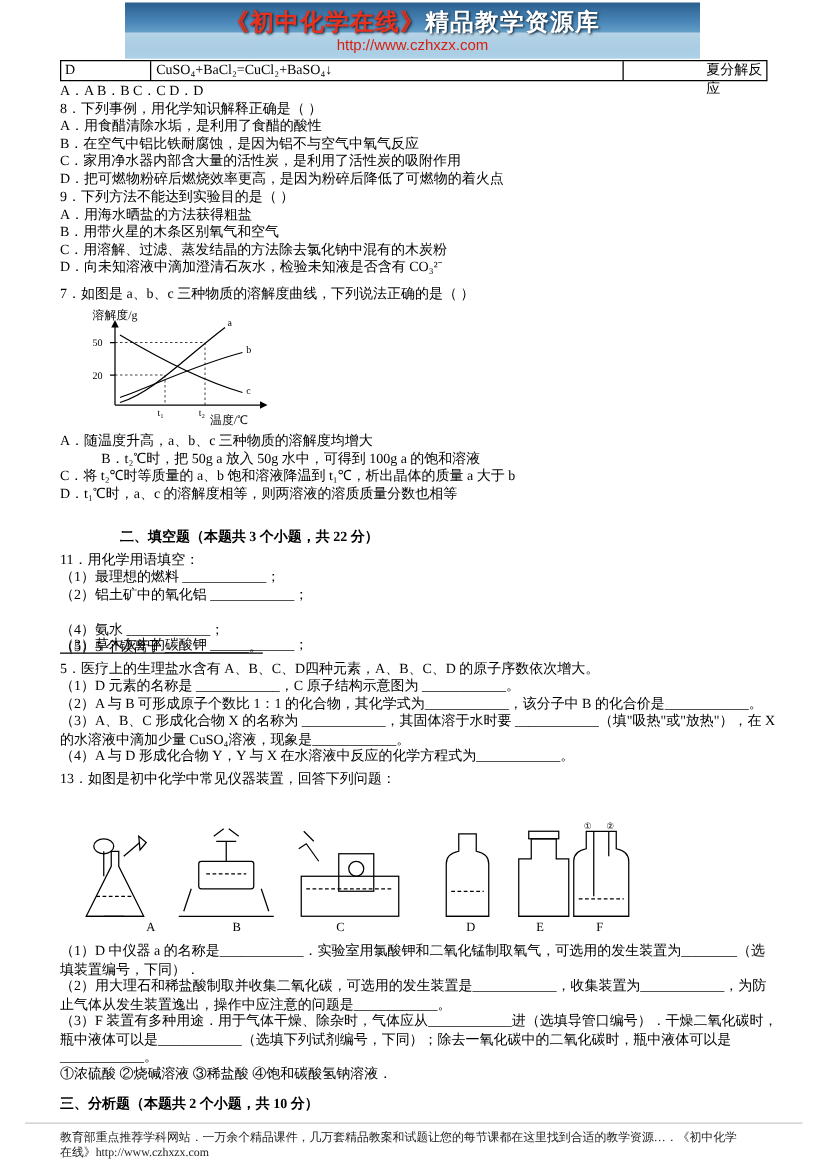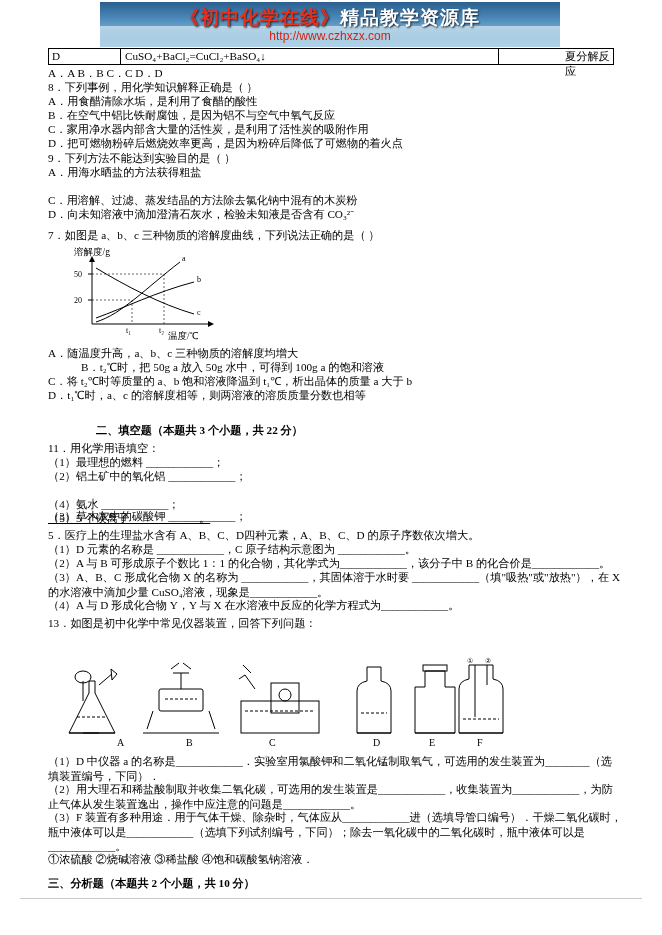--- a/index.html
+++ b/index.html
@@ -85,20 +85,21 @@
   </div>
 
   <div class="txt" style="top:66px;">A．A    B．B    C．C    D．D</div>
   <div class="txt" style="top:80px;">8．下列事例，用化学知识解释正确是（      ）</div>
   <div class="txt" style="top:94px;">A．用食醋清除水垢，是利用了食醋的酸性</div>
   <div class="txt" style="top:108px;">B．在空气中铝比铁耐腐蚀，是因为铝不与空气中氧气反应</div>
   <div class="txt" style="top:122px;">C．家用净水器内部含大量的活性炭，是利用了活性炭的吸附作用</div>
   <div class="txt" style="top:136px;">D．把可燃物粉碎后燃烧效率更高，是因为粉碎后降低了可燃物的着火点</div>
   <div class="txt" style="top:151px;">9．下列方法不能达到实验目的是（      ）</div>
   <div class="txt" style="top:165px;">A．用海水晒盐的方法获得粗盐</div>
+  <div class="txt" style="top:179px;">B．用带火星的木条区别氧气和空气</div>
   <div class="txt" style="top:193px;">C．用溶解、过滤、蒸发结晶的方法除去氯化钠中混有的木炭粉</div>
   <div class="txt" style="top:207px;">D．向未知溶液中滴加澄清石灰水，检验未知液是否含有 CO₃²⁻</div>
   <div class="txt" style="top:228px;">7．如图是 a、b、c 三种物质的溶解度曲线，下列说法正确的是（      ）</div>
 
   <div class="chartbox">
     <svg width="170" height="90" viewBox="0 0 170 90">
 
       <line x1="32" y1="8" x2="32" y2="72" stroke="#000" stroke-width="1"></line>
       <line x1="32" y1="72" x2="150" y2="72" stroke="#000" stroke-width="1"></line>
       <polygon points="32,4 29,10 35,10" fill="#000"></polygon>
@@ -217,14 +218,18 @@
   </div>
 
   <div class="txt" style="top:754px;">（1）D 中仪器 a 的名称是____________．实验室用氯酸钾和二氧化锰制取氧气，可选用的发生装置为________（选填装置编号，下同）．</div>
   <div class="txt" style="top:782px;">（2）用大理石和稀盐酸制取并收集二氧化碳，可选用的发生装置是____________，收集装置为____________，为防止气体从发生装置逸出，操作中应注意的问题是____________。</div>
   <div class="txt" style="top:810px;">（3）F 装置有多种用途．用于气体干燥、除杂时，气体应从____________进（选填导管口编号）．干燥二氧化碳时，瓶中液体可以是____________（选填下列试剂编号，下同）；除去一氧化碳中的二氧化碳时，瓶中液体可以是____________。</div>
   <div class="txt" style="top:852px;">①浓硫酸    ②烧碱溶液    ③稀盐酸    ④饱和碳酸氢钠溶液．</div>
 
   <div class="txt" style="top:876px;font-weight:bold;">三、分析题（本题共 2 个小题，共 10 分）</div>
 
   <div class="hr"></div>
+  <div class="footer">
+    <div>教育部重点推荐学科网站．一万余个精品课件，几万套精品教案和试题让您的每节课都在这里找到合适的教学资源…．《初中化学</div>
+    <div>在线》http://www.czhxzx.com</div>
+  </div>
 
 </div>
 
 </body></html>

